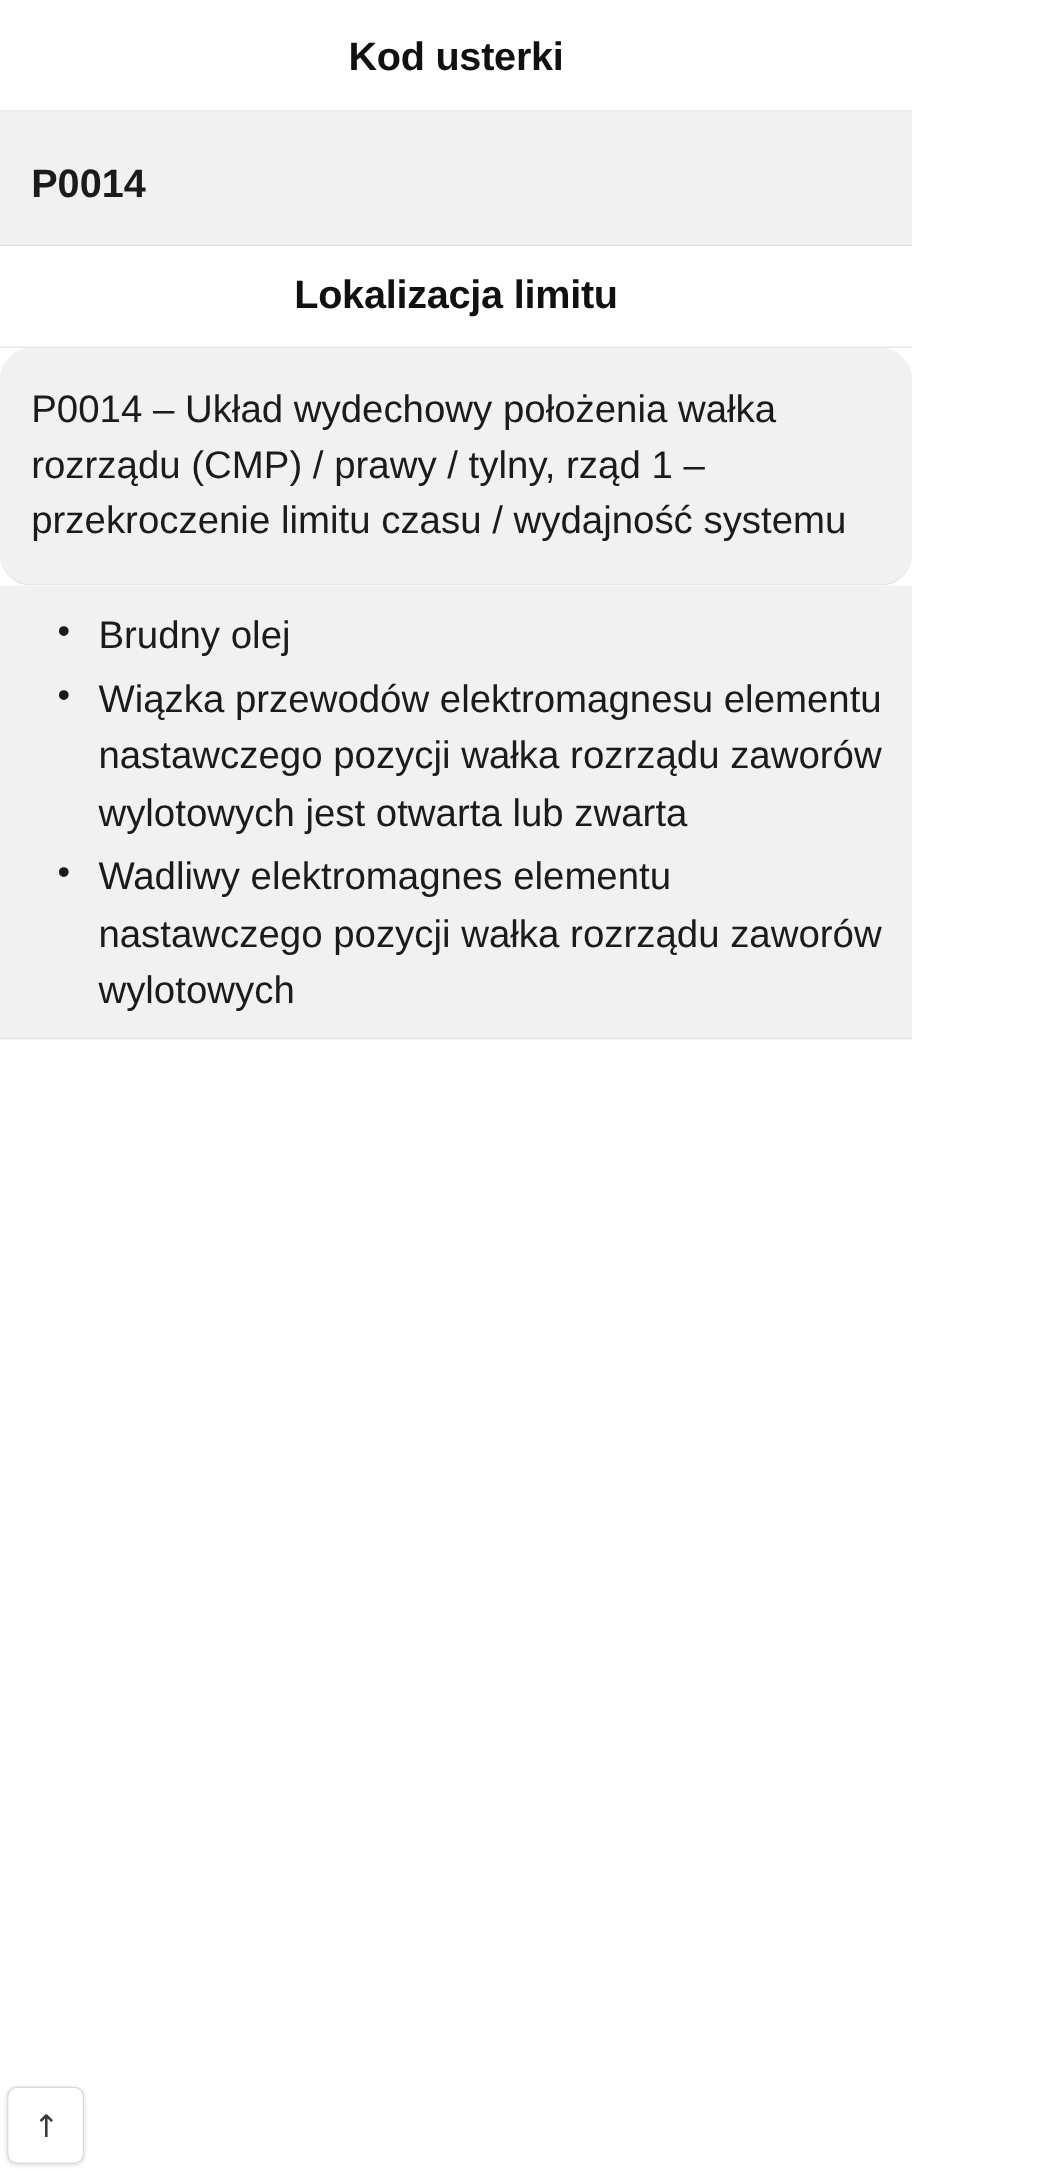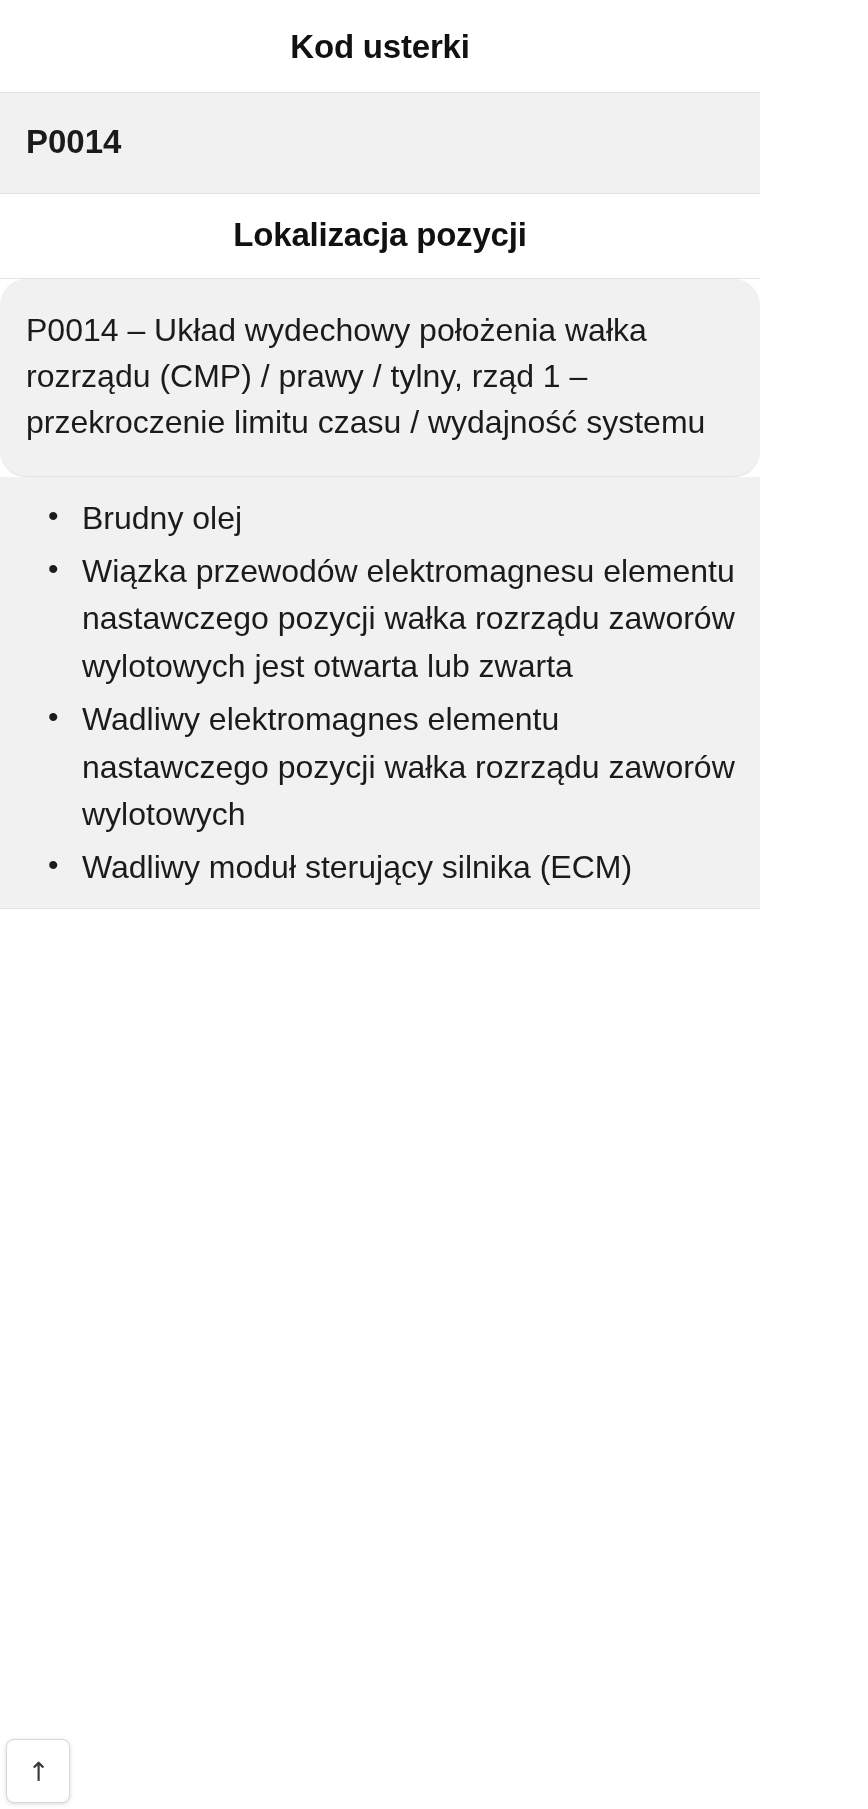--- a/index.html
+++ b/index.html
@@ -51,21 +51,21 @@
     padding: 22px 26px 24px 26px;
     font-size: 31px;
     line-height: 1.38;
     color: #1b1b1b;
   }
 
   .code-value {
     font-weight: bold;
     font-size: 33px;
     letter-spacing: 0px;
-    padding-top: 26px;
+    padding-top: 37px;
     padding-bottom: 28px;
   }
 
   .location-text {
     font-size: 32px;
     line-height: 1.45;
     padding-top: 28px;
     padding-bottom: 30px;
     border-radius: 26px;
   }
@@ -119,31 +119,30 @@
 </style>
 </head>
 <body>
 
 <div class="page">
 
   <div class="section-title first">Kod usterki</div>
 
   <div class="content-block code-value">P0014</div>
 
-  <div class="section-title">Lokalizacja pozycji</div>
+  <div class="section-title">Lokalizacja limitu</div>
 
   <div class="content-block location-text">P0014 – Układ wydechowy położenia wałka rozrządu (CMP) / prawy / tylny, rząd 1 – przekroczenie limitu czasu / wydajność systemu</div>
 
 
   <div class="content-block causes-block">
     <ul class="causes-list">
       <li>Brudny olej</li>
       <li>Wiązka przewodów elektromagnesu elementu nastawczego pozycji wałka rozrządu zaworów wylotowych jest otwarta lub zwarta</li>
       <li>Wadliwy elektromagnes elementu nastawczego pozycji wałka rozrządu zaworów wylotowych</li>
-      <li>Wadliwy moduł sterujący silnika (ECM)</li>
     </ul>
   </div>
 
   <div class="corner-widget">
     <span class="arrow-glyph">↗</span>
   </div>
 
 </div>
 
 </body></html>

